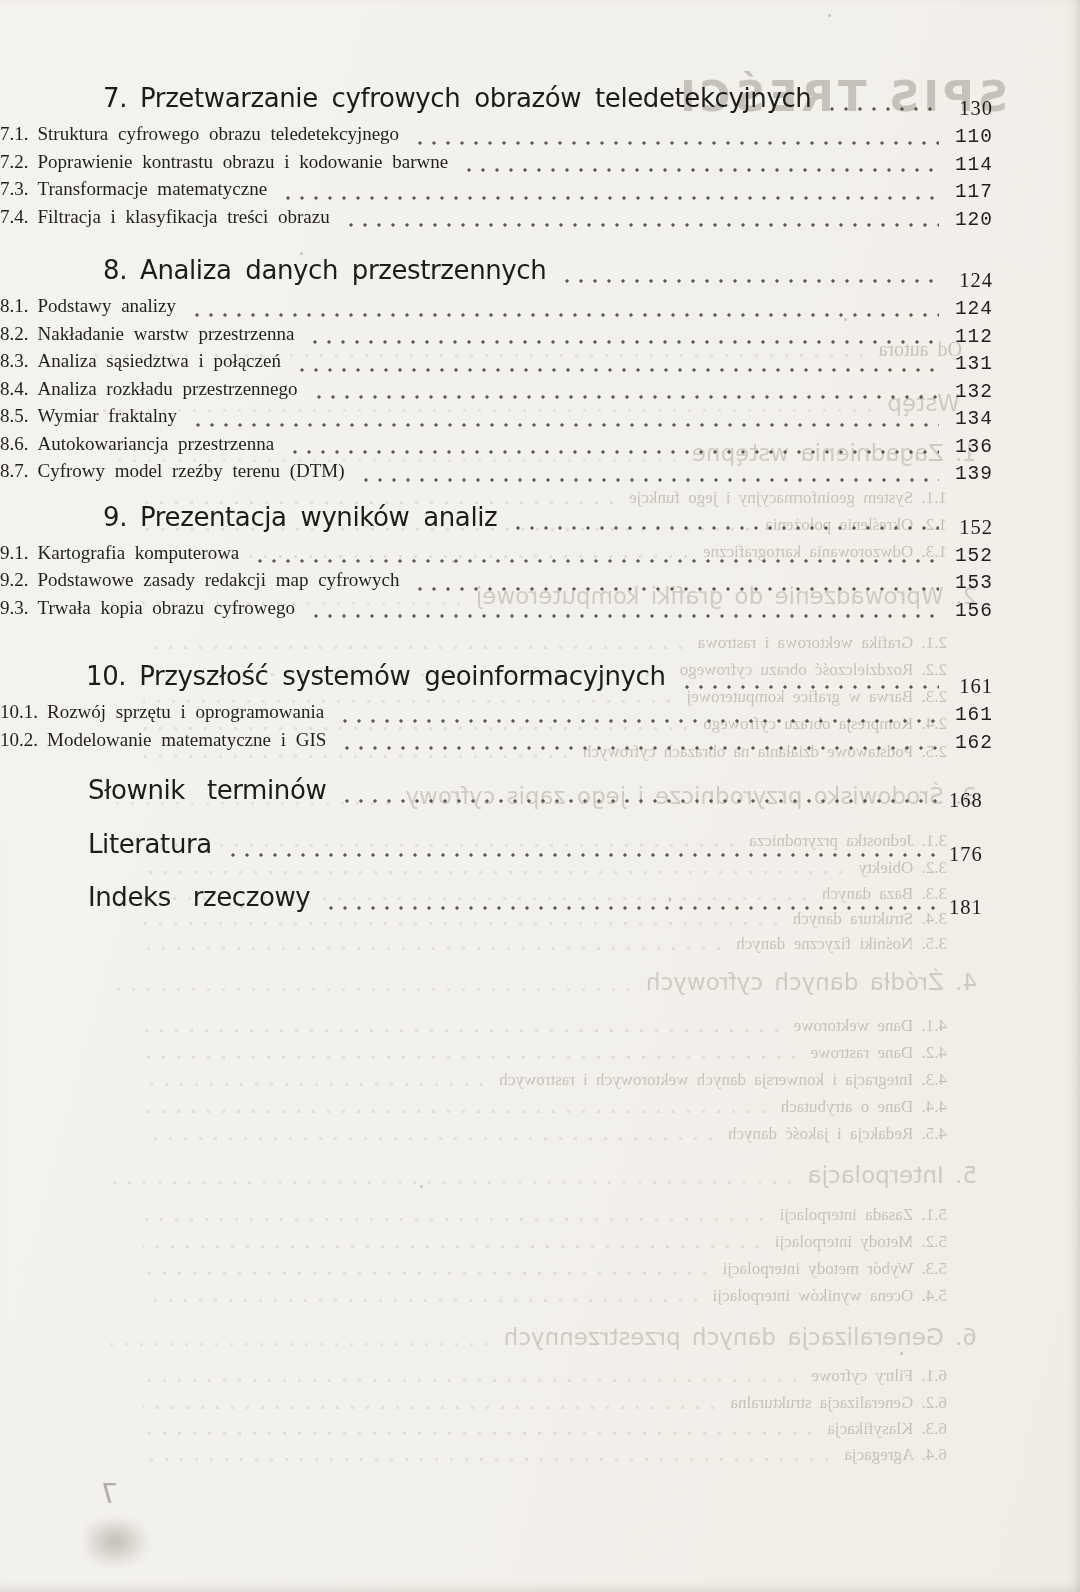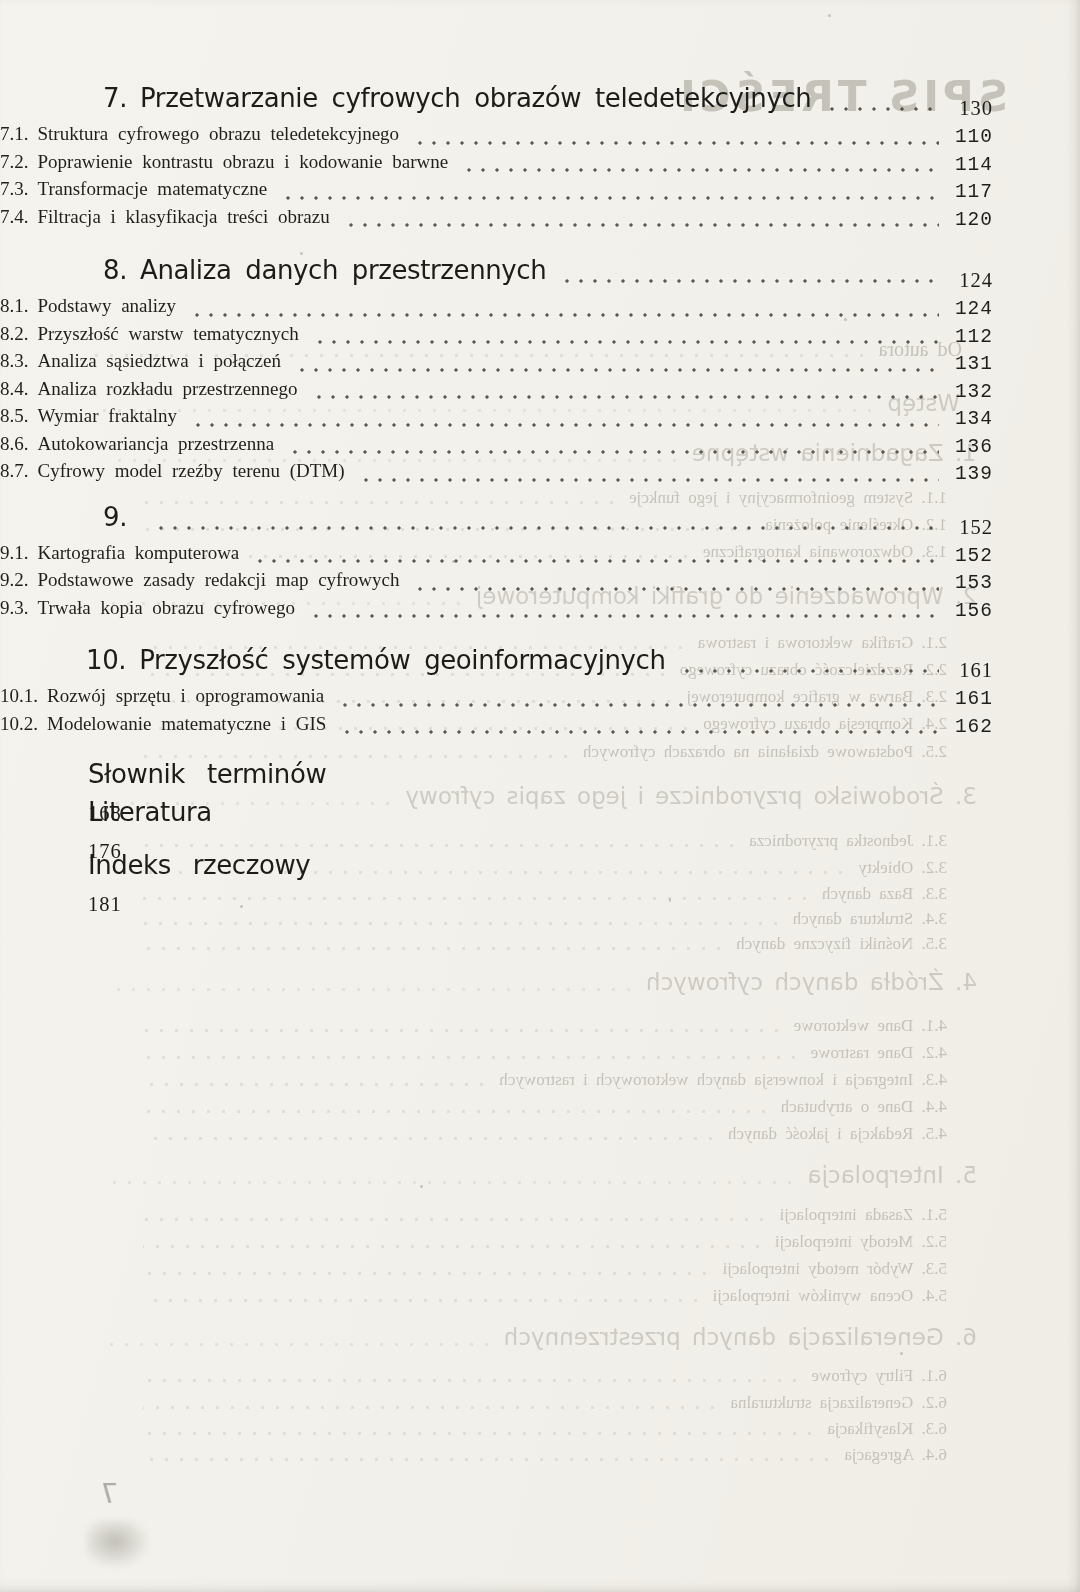--- a/index.html
+++ b/index.html
@@ -66,31 +66,31 @@
   .heading-row .pg{font:20.5px "Liberation Serif",serif;min-width:44px;text-align:right;
     transform:translateY(8px);letter-spacing:1px;}
   .item-row{
     font-size:19px;line-height:26.5px;word-spacing:5px;color:#211f1c;
   }
   .item-row .num{margin-right:9px;}
   .item-row .pg{font-size:19.5px;min-width:44px;text-align:right;
     transform:translateY(2px);letter-spacing:1px;font-family:Liberation Mono, monospace;}
   .toc-section:nth-child(2){margin-top:24px;}
   .toc-section:nth-child(3){margin-top:16px;}
-  .toc-section:nth-child(4){margin-top:23px;}
+  .toc-section:nth-child(4){margin-top:39px;}
   .toc-section:nth-child(4) .heading-row{padding-left:86px;}
   .back-row{
     font-family:"DejaVu Sans",sans-serif;font-size:26px;letter-spacing:-.4px;
-    word-spacing:14px;height:34px;padding-left:88px;color:#1d1c19;flex-direction:column;
+    word-spacing:14px;height:34px;padding-left:88px;color:#1d1c19;
   }
   .back-row .leader{margin-bottom:5px;}
   .back-row .pg{font:20.5px "Liberation Serif",serif;min-width:44px;text-align:left;
     transform:translateY(8px);letter-spacing:1px;}
   .back-row:nth-of-type(5){margin-top:21px;}
-  .back-row:nth-of-type(6){margin-top:4px;}
+  .back-row:nth-of-type(6){margin-top:20px;}
   .back-row:nth-of-type(7){margin-top:19px;}
 </style>
 </head>
 <body>
 
 <div class="page">
 
   <div class="ghost-layer">
     <div class="ghost-masthead">SPIS TREŚCI</div>
     <div id="ghost-lines">
@@ -291,21 +291,21 @@
 
   <div class="row item-row">
     <span class="num">8.1.</span>
     <span class="title">Podstawy analizy</span>
     <span class="leader"></span>
     <span class="pg">124</span>
   </div>
 
   <div class="row item-row">
     <span class="num">8.2.</span>
-    <span class="title">Przyszłość warstw tematycznych</span>
+    <span class="title">Nakładanie warstw przestrzenna</span>
     <span class="leader"></span>
     <span class="pg">112</span>
   </div>
 
   <div class="row item-row">
     <span class="num">8.3.</span>
     <span class="title">Analiza sąsiedztwa i połączeń</span>
     <span class="leader"></span>
     <span class="pg">131</span>
   </div>
@@ -334,20 +334,21 @@
   <div class="row item-row">
     <span class="num">8.7.</span>
     <span class="title">Cyfrowy model rzeźby terenu (DTM)</span>
     <span class="leader"></span>
     <span class="pg">139</span>
   </div>
 </div>
       <div class="toc-section">
   <div class="row heading-row">
     <span class="num">9.</span>
+    <span class="title">Prezentacja wyników analiz</span>
     <span class="leader"></span>
     <span class="pg">152</span>
   </div>
 
   <div class="row item-row">
     <span class="num">9.1.</span>
     <span class="title">Kartografia komputerowa</span>
     <span class="leader"></span>
     <span class="pg">152</span>
   </div>

